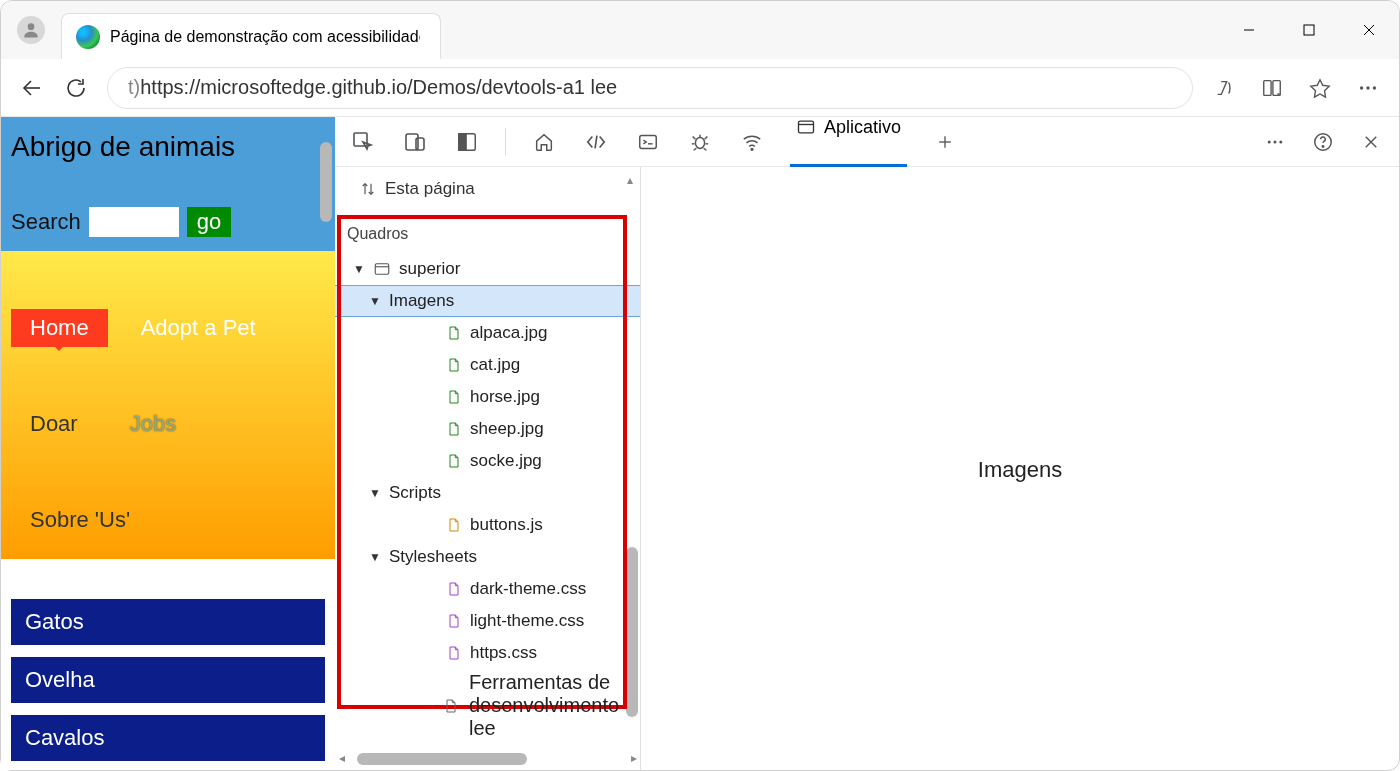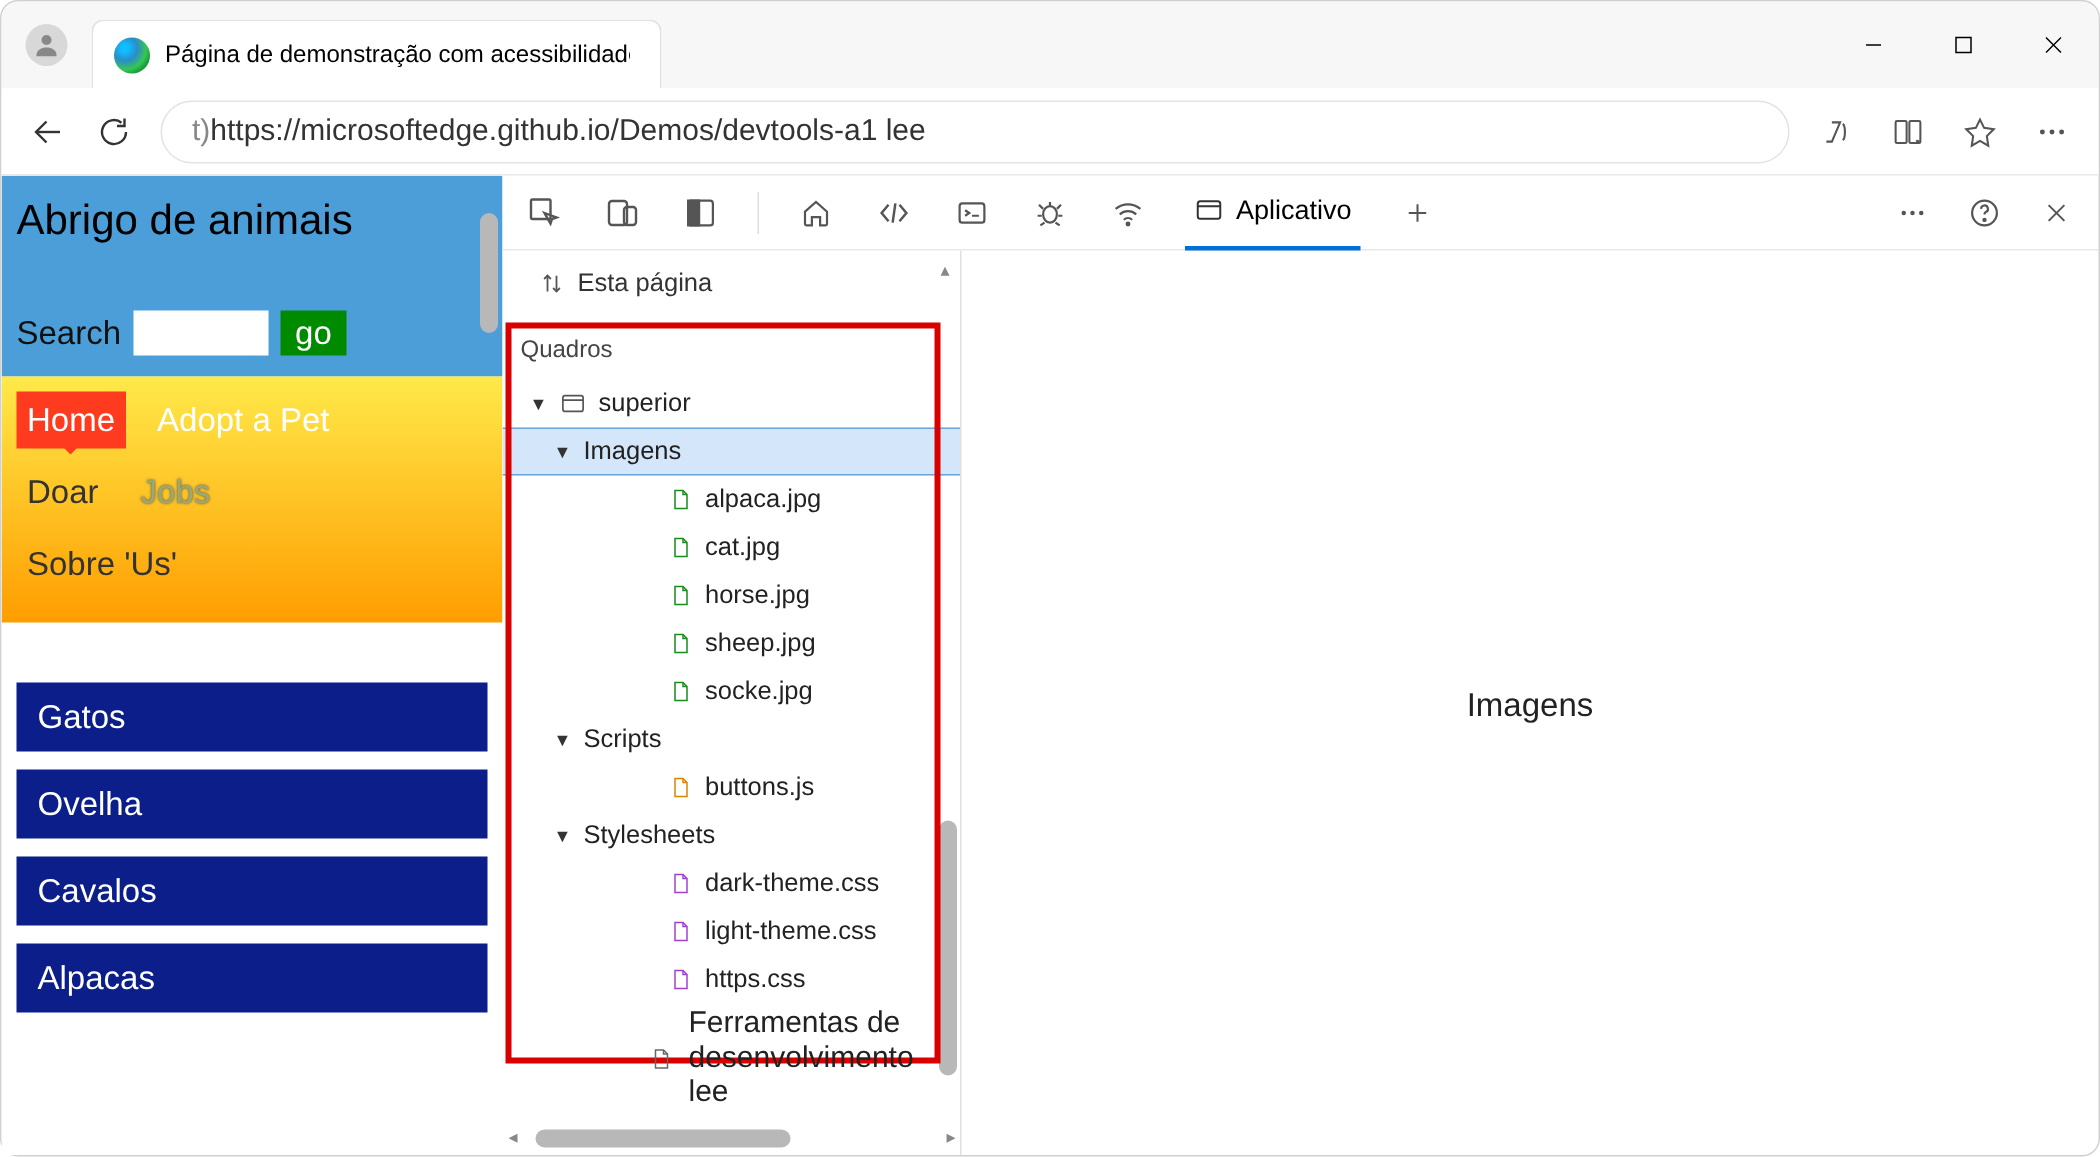--- a/index.html
+++ b/index.html
@@ -34,32 +34,32 @@
 
 
 .pg-header { background: #4c9ed9; padding: 14px 10px 14px 10px; }
 .pg-title { font-size: 28px; color: #000; margin-bottom: 8px; }
 .pg-search-row { display: flex; align-items: center; gap: 8px; margin-top: 44px; }
 .pg-search-label { font-size: 22px; color: #111; }
 .pg-search-input { width: 90px; height: 30px; background: #fff; border: none; }
 .pg-go { background: #008a00; color: #fff; font-size: 22px; padding: 2px 10px; }
 .pg-nav { background: linear-gradient(#ffe94a, #ff9d00); padding: 10px; }
 .pg-nav-row { display: flex; gap: 14px; margin-bottom: 10px; }
-.pg-nav-item { font-size: 22px; color: #fff; padding: 6px 7px; position: relative; }
+.pg-nav-item { font-size: 22px; color: #fff; padding: 6px 19px; position: relative; margin-top: 48px; }
 .pg-nav-item.sel { background: #ff3b1f; }
 .pg-nav-item.sel::after { content:""; position:absolute; left:50%; transform:translateX(-50%); bottom:-12px; border:8px solid transparent; border-top-color:#ff3b1f; }
 .pg-nav-item.dark { color: #333; font-size: 22px; }
 .pg-list { padding: 40px 10px 10px 10px; display: flex; flex-direction: column; gap: 12px; }
 .pg-list-item { background: #0b1e8a; color: #fff; font-size: 22px; padding: 10px 14px; }
 
 
 .dt { flex: 1; display: flex; flex-direction: column; }
 .dt-tabs { height: 50px; display: flex; align-items: center; padding: 0 14px; gap: 24px; border-bottom: 1px solid #e8e8e8; position: relative; }
 .dt-icon { width: 28px; height: 28px; display: flex; align-items: center; justify-content: center; color: #555; }
-.dt-tab-sel { display: flex; align-items: center; gap: 8px; height: 50px; border-bottom: 3px solid #006fd6; padding: 0 6px; font-size: 18px; }
+.dt-tab-sel { display: flex; align-items: flex-start; gap: 8px; height: 50px; border-bottom: 3px solid #006fd6; padding: 0 6px; font-size: 18px; }
 .dt-right { margin-left: auto; display: flex; gap: 20px; align-items: center; }
 .dt-body { flex: 1; display: flex; overflow: hidden; }
 
 
 .dt-left { width: 305px; position: relative; }
 .dt-left-header { display: flex; align-items: center; gap: 8px; padding: 12px 24px; font-size: 17px; color: #333; }
 .red-box { position: absolute; left: 2px; top: 48px; width: 290px; height: 494px; border: 4px solid #d80000; pointer-events: none; z-index: 5; }
 .dt-section-label { font-size: 16px; color: #444; padding: 14px 12px 10px 12px; }
 .tree { font-size: 17px; color: #222; }
 .tree-row { display: flex; align-items: center; height: 32px; gap: 8px; padding-left: 18px; }
@@ -81,21 +81,21 @@
 .h-scroll { position:absolute; left:18px; bottom:4px; height:14px; width:270px; }
 .h-scroll .thumb { position:absolute; left:4px; top:1px; width:170px; height:12px; background:#b8b8b8; border-radius:6px; }
 .h-scroll .lar { position:absolute; left:-14px; top:-1px; font-size:12px; color:#888; }
 .h-scroll .rar { position:absolute; right:-14px; top:-1px; font-size:12px; color:#888; }
 .divider-col { width:1px; background:#e0e0e0; }
 
 
 .dt-detail { flex: 1; position: relative; }
 .dt-detail-title { position: absolute; top: 290px; width: 100%; text-align: center; font-size: 22px; color: #222; }
 
-.footer-overflow { position:absolute; left:98px; bottom:30px; font-size:20px; color:#222; display:flex; align-items:center; gap:10px; z-index: 6; }
+.footer-overflow { position:absolute; left:108px; bottom:30px; font-size:20px; color:#222; display:flex; align-items:center; gap:10px; z-index: 6; }
 
 svg { display: block; }
 </style>
 </head>
 <body>
 
 <div class="window">
 
   <div class="titlebar">
     <div class="titlebar-left">

